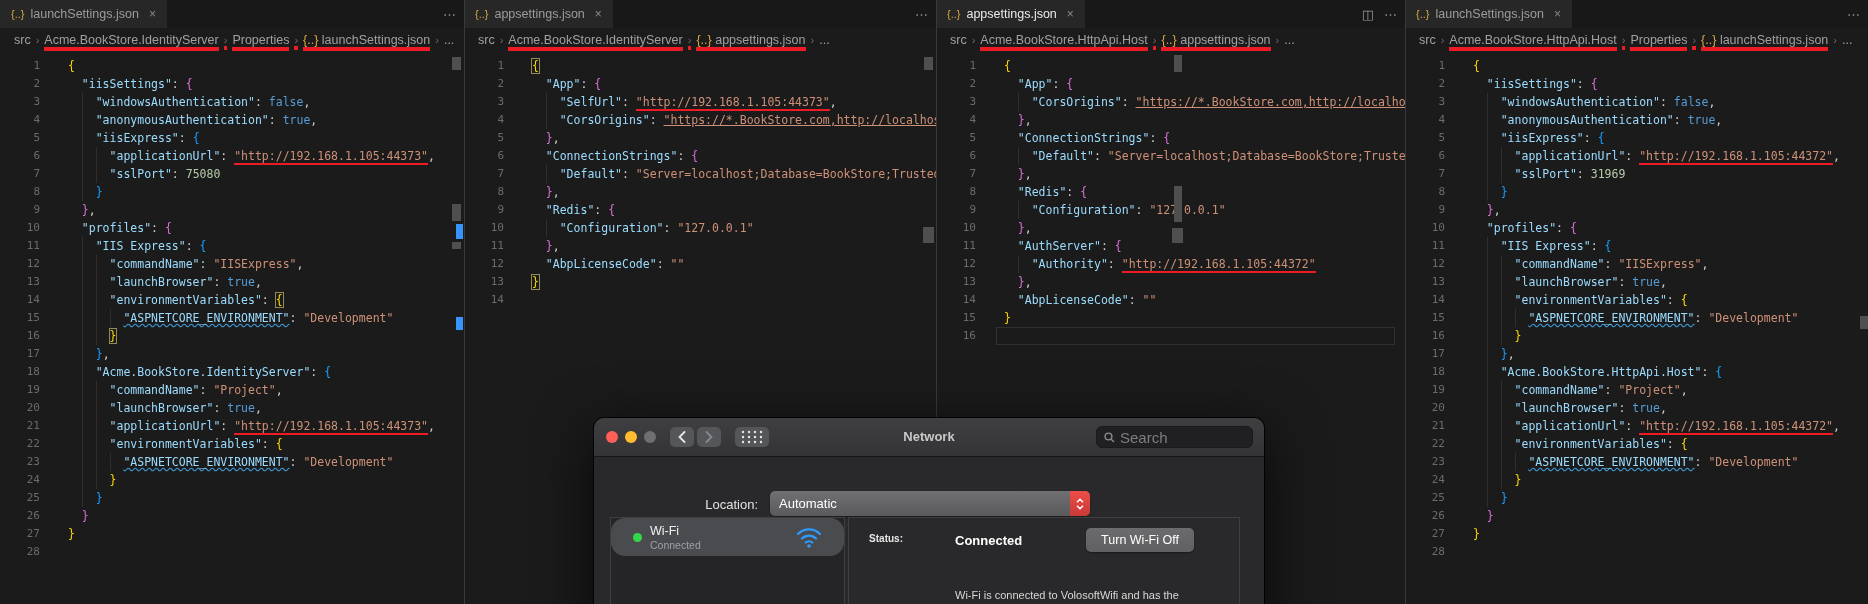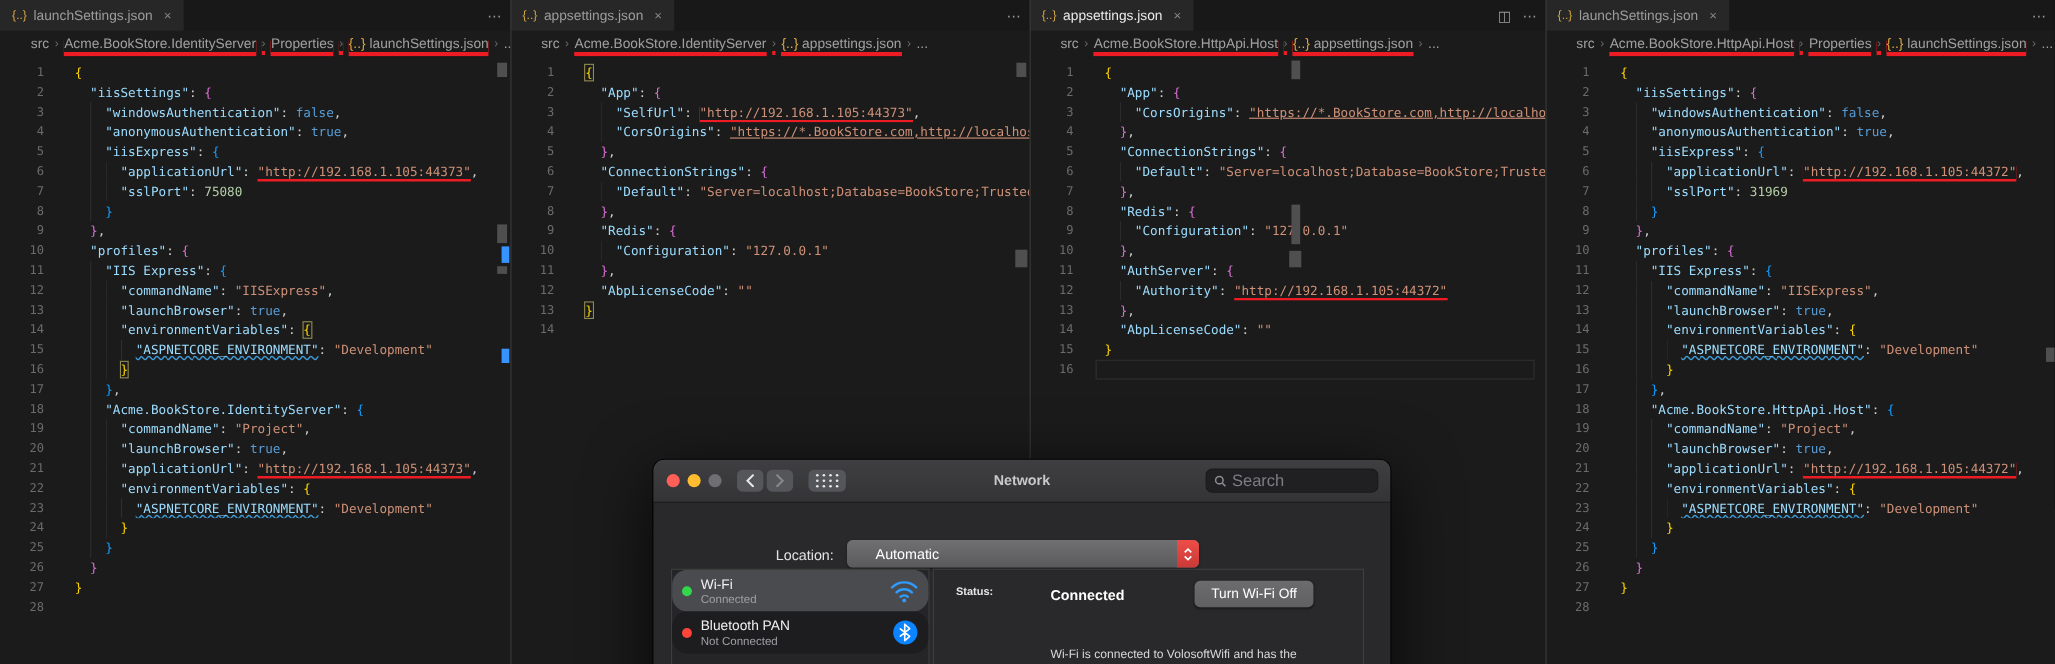--- a/index.html
+++ b/index.html
@@ -8,21 +8,21 @@
   
   .pane{position:absolute;top:0;bottom:0;overflow:hidden;background:#1b1b1b;}
   .tabbar{position:relative;height:28px;background:#181818;display:flex;align-items:stretch;}
   .tab{display:inline-flex;align-items:center;gap:6px;padding:0 11px;background:#272727;
        color:#9c9c9c;font-size:12.5px;cursor:pointer;}
   .tab.active{color:#eaeaea;}
   .tab .jico{color:#d9a741;font-size:11px;}
   .tclose{color:#8a8a8a;font-size:12px;margin-left:4px;}
   .tabactions{position:absolute;right:8px;top:0;height:28px;display:flex;align-items:center;gap:10px;}
   .tact{color:#9a9a9a;font-size:13px;cursor:pointer;}
-  .crumbbar{height:24px;display:flex;align-items:center;padding-left:28px;overflow:hidden;
+  .crumbbar{height:24px;display:flex;align-items:center;padding-left:14px;overflow:hidden;
             white-space:nowrap;background:#1b1b1b;}
   .crumbs{display:flex;align-items:center;white-space:nowrap;}
   .crumb{color:#a0a0a0;font-size:12.5px;}
   .csep{color:#6d6d6d;font-size:11px;margin:0 5px;}
   .jico{color:#d9a741;}
   .rul{box-shadow:0 4px 0 #ed1c24;}
   
   .code{position:relative;padding-top:5px;font-family:"DejaVu Sans Mono",monospace;
         font-size:11.5px;line-height:18px;}
   .row{position:relative;height:18px;white-space:pre;padding-left:68px;}
@@ -55,27 +55,27 @@
          background:#55565a;display:flex;align-items:center;justify-content:center;padding:0;}
   .wtitle{position:absolute;left:50%;top:11px;transform:translateX(-50%);
           color:#c9c9c9;font-size:13px;font-weight:bold;}
   .searchf{position:absolute;left:502px;top:8px;width:157px;height:22px;border-radius:6px;
            background:#202022;border:1px solid #1a1a1b;display:flex;align-items:center;
            gap:5px;padding:0 7px;box-sizing:border-box;}
   .searchf span{color:#7d7d82;font-size:15px;}
   .loclabel{position:absolute;right:506px;top:79px;color:#e2e2e2;font-size:13px;}
   .locpop{position:absolute;left:176px;top:73px;width:320px;height:25px;border-radius:5px;
           background:linear-gradient(#707072,#5a5a5c);display:flex;align-items:center;
-          color:#fff;font-size:13px;padding-left:26px;box-sizing:border-box;
+          color:#fff;font-size:13px;padding-left:9px;box-sizing:border-box;
           box-shadow:0 1px 2px rgba(0,0,0,.4);}
   .popcap{position:absolute;right:0;top:0;bottom:0;width:20px;border-radius:0 5px 5px 0;
           background:linear-gradient(#ee4d47,#c83a38);display:flex;align-items:center;justify-content:center;}
   .svclist{position:absolute;left:16px;top:99px;width:235px;bottom:-20px;
            background:#252527;border:1px solid #3f3f41;box-sizing:border-box;}
-  .svcrow{display:flex;align-items:center;height:38px;padding:0 9px;gap:8px;box-sizing:border-box;border-radius:14px;}
+  .svcrow{display:flex;align-items:center;height:38px;padding:0 22px;gap:8px;box-sizing:border-box;border-radius:14px;}
   .svcrow.sel{background:#4a4b4e;}
   .svcrow.dark{background:#1d1d1f;}
   .dot{width:9px;height:9px;border-radius:50%;flex:none;}
   .svctxt{flex:1;min-width:0;}
   .svcname{color:#f0f0f0;font-size:12.5px;}
   .svcstat{color:#9f9fa4;font-size:10.5px;margin-top:1px;}
   .statbox{position:absolute;left:254px;right:24px;top:99px;height:140px;
            border:1px solid #3f3f41;box-sizing:border-box;}
   .statlabel{position:absolute;right:336px;top:15px;color:#e6e6e6;font-size:10px;font-weight:bold;}
   .statval{position:absolute;left:106px;top:15px;color:#fff;font-size:13px;font-weight:bold;}
@@ -365,31 +365,20 @@
           <div class="svcname">Wi-Fi</div>
           <div class="svcstat">Connected</div>
         </div>
         <svg width="26" height="21" viewBox="0 0 26 21">
           <path d="M2 7 A 15.5 15.5 0 0 1 24 7" stroke="#2f9bff" stroke-width="2.2" fill="none" stroke-linecap="round"></path>
           <path d="M6 11.5 A 10 10 0 0 1 20 11.5" stroke="#2f9bff" stroke-width="2.2" fill="none" stroke-linecap="round"></path>
           <path d="M9.7 15.5 A 5 5 0 0 1 16.3 15.5" stroke="#2f9bff" stroke-width="2.2" fill="none" stroke-linecap="round"></path>
           <circle cx="13" cy="19" r="1.8" fill="#2f9bff"></circle>
         </svg>
       </div>
-      <div class="svcrow dark">
-        <span class="dot" style="background:#ff453a;"></span>
-        <div class="svctxt">
-          <div class="svcname">Bluetooth PAN</div>
-          <div class="svcstat">Not Connected</div>
-        </div>
-        <svg width="24" height="24" viewBox="0 0 24 24">
-          <circle cx="12" cy="12" r="11" fill="#0a84ff"></circle>
-          <path d="M11.5 4.5 V19.5 L16 15.6 L7.5 8.7 M11.5 4.5 L16 8.4 L7.5 15.3" stroke="#fff" stroke-width="1.5" fill="none" stroke-linejoin="round" stroke-linecap="round"></path>
-        </svg>
-      </div>
     </div>
 
     <div class="statbox">
       <span class="statlabel">Status:</span>
       <span class="statval">Connected</span>
       <button class="wifibtn">Turn Wi-Fi Off</button>
       <div class="statdesc">
         <span>Wi-Fi is connected to VolosoftWifi and has the</span><br>
         <span>IP address </span><span class="ipred">192.168.1.105.</span>
       </div>

